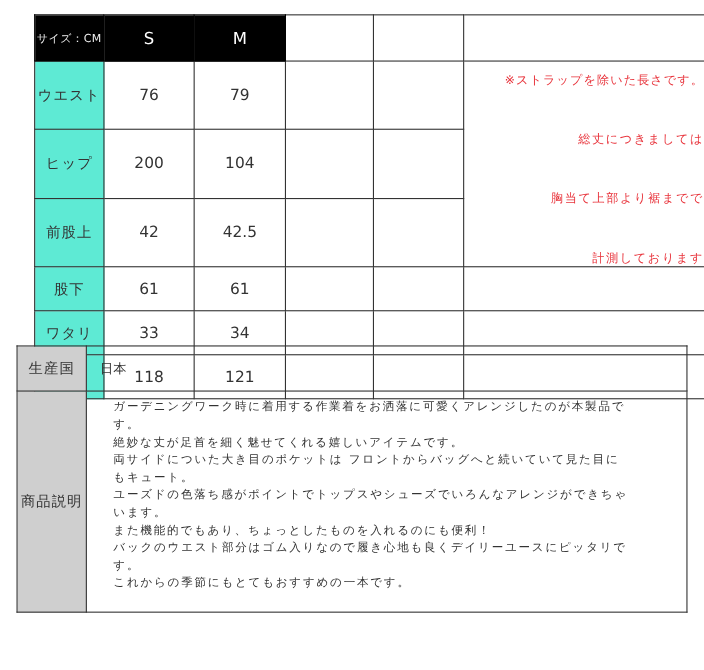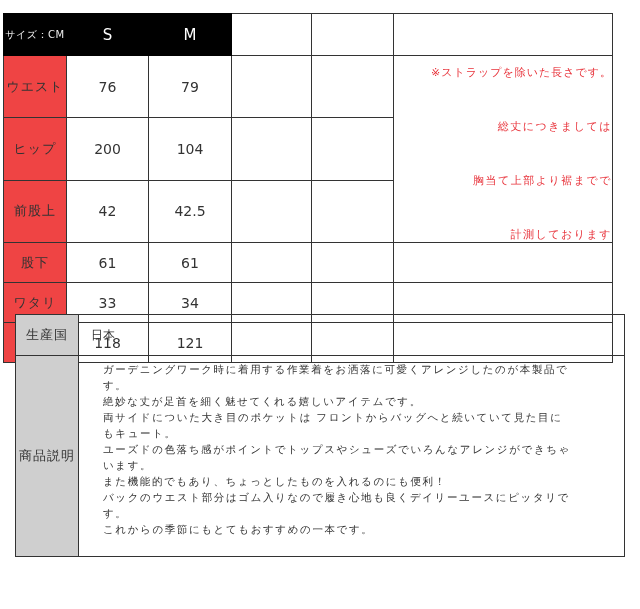--- a/index.html
+++ b/index.html
@@ -1,35 +1,35 @@
 <!DOCTYPE html>
 <html><head>
   <meta charset="utf-8">
   <style>
     html, body { margin: 0; padding: 0; background: #ffffff; }
     body { width: 640px; height: 609px; position: relative; overflow: hidden;
       font-family: "DejaVu Sans", sans-serif; color: #333; }
     table { border-collapse: collapse; position: absolute; table-layout: fixed; }
     td { border: 1.5px solid #333; padding: 0; }
-    #size-table { left: 3px; top: 13px; width: 609px; }
+    #size-table { left: 31px; top: 13px; width: 609px; }
     #size-table td { height: 39px; text-align: center; font-size: 14px; color: #333; }
     #size-table tr.hdr td { height: 41px; background: #000; color: #fff; font-size: 15px; border-color: #000; }
     #size-table tr.hdr td.blank { background: #fff; border-color: #333; }
     #size-table tr.hdr td.corner { font-size: 10px; color: #eee; letter-spacing: 0.5px; }
-    #size-table td.lbl { background: #ef4444; font-size: 13px; color: #333; letter-spacing: 1px; }
+    #size-table td.lbl { background: #5eead4; font-size: 13px; color: #333; letter-spacing: 1px; }
     #size-table td.note { text-align: right; vertical-align: top; color: #e8333b; font-size: 11px; padding: 10px 0 0 10px; line-height: 14px; }
     .note-line1 { margin-bottom: 4px; letter-spacing: 1px; }
     .note-line2 div { letter-spacing: 1.5px; margin-top: 40px; }
 
     #info-table { left: 15px; top: 314px; width: 609px; }
     #info-table td { font-size: 12px; color: #333; margin-left: 16px; }
     #info-table td.lbl { background: #cfcfcf; text-align: center; font-size: 13px; width: 62px; letter-spacing: 1px; }
     #info-table tr.short td { height: 40px; }
     #info-table td.val { padding-left: 12px; }
-    #info-table td.desc { padding: 6px 10px 18px 24px; font-size: 10.5px; line-height: 16px; letter-spacing: 1.6px; vertical-align: top; font-family: Liberation Serif, serif; }
+    #info-table td.desc { padding: 6px 10px 18px 24px; font-size: 10.5px; line-height: 16px; letter-spacing: 1.6px; vertical-align: top; }
     .desc-line { white-space: nowrap; }
   </style>
 </head>
 <body>
 
 <table id="size-table">
   <colgroup>
     <col style="width:63px">
       <col style="width:82px">
       <col style="width:83px">

